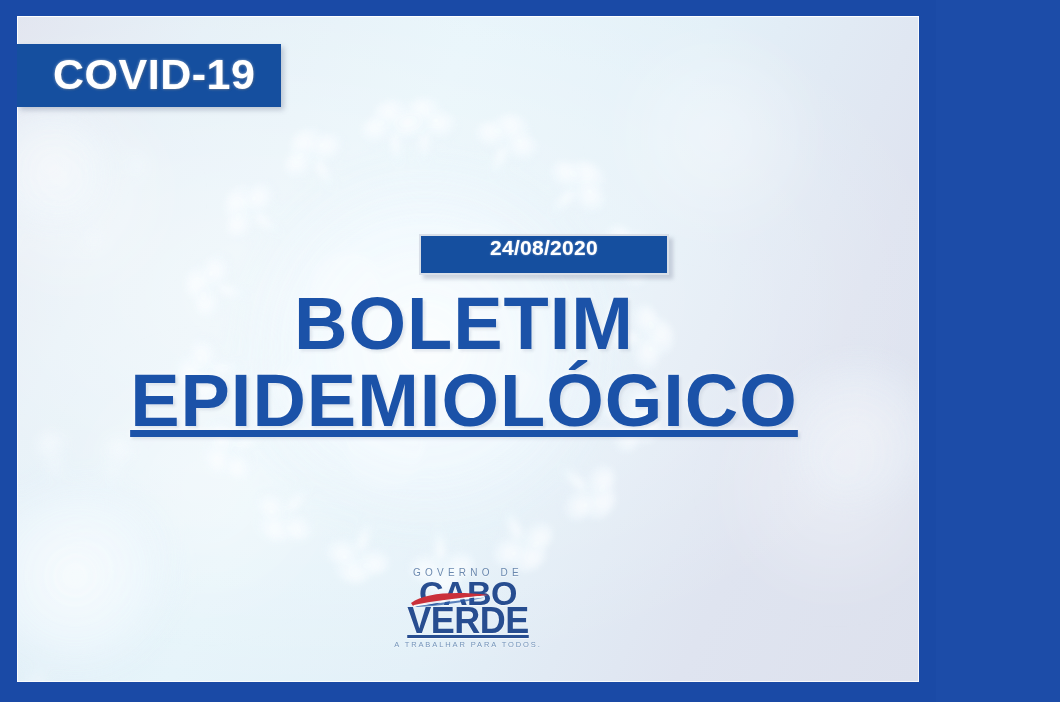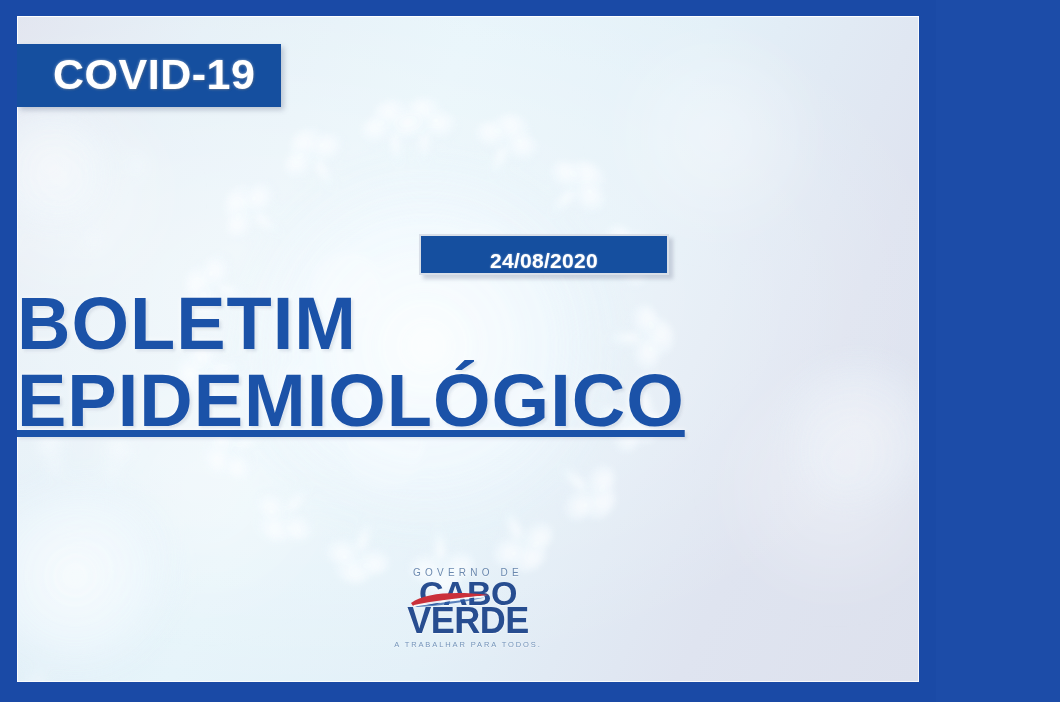--- a/index.html
+++ b/index.html
@@ -53,31 +53,31 @@
     display:block;
   }
 
   
   #date-badge{
     position:absolute;left:402px;top:218px;
     width:250px;height:41px;
     background:#154f9f;
     border:2px solid #d9dfe8;
     box-shadow:4px 4px 4px rgba(120,130,155,.33);
-    display:flex;align-items:flex-end;justify-content:center;
+    display:flex;align-items:flex-start;justify-content:center;
     z-index:5;box-sizing:border-box;
   }
   #date-badge .lbl{
     color:#ffffff;font-size:21px;font-weight:bold;letter-spacing:.3px;
     text-shadow:0 0 2px rgba(255,255,255,.5);
   }
 
   
   #title-block{
-    position:absolute;left:0;right:8px;top:272px;text-align:left;z-index:4;
+    position:absolute;left:0;right:8px;top:272px;text-align:center;z-index:4;
   }
   #title-block .line{
     color:#1b52a8;
     font-weight:bold;
     line-height:.96;
     letter-spacing:1px;
     text-shadow:0 0 6px rgba(255,255,255,.75), 2px 2px 3px rgba(120,140,170,.30);
     display:block;
   }
   #title-line-1{font-size:74px;margin-bottom:6px;}
@@ -99,21 +99,21 @@
   .logo-wordmark{
     position:relative;display:inline-block;line-height:.86;text-align:center;
   }
   #gov-logo .cabo,
   #gov-logo .verde{
     display:block;
     font-size:34px;font-weight:bold;letter-spacing:-0.5px;
     color:#173f87;
     text-shadow:0 1px 1px rgba(255,255,255,.7);
   }
-  #gov-logo .verde{font-size:36px;margin-top:-2px;}
+  #gov-logo .verde{font-size:36px;margin-top:-2px;text-decoration:underline;}
   #swoosh{
     position:absolute;left:2px;top:12px;width:84px;height:16px;
     pointer-events:none;
   }
   #gov-logo .gov-tag{
     display:block;
     font-size:7.5px;font-weight:normal;letter-spacing:1.9px;
     color:#6b8cb4;
     margin-top:3px;
     text-shadow:0 1px 1px rgba(255,255,255,.75);

